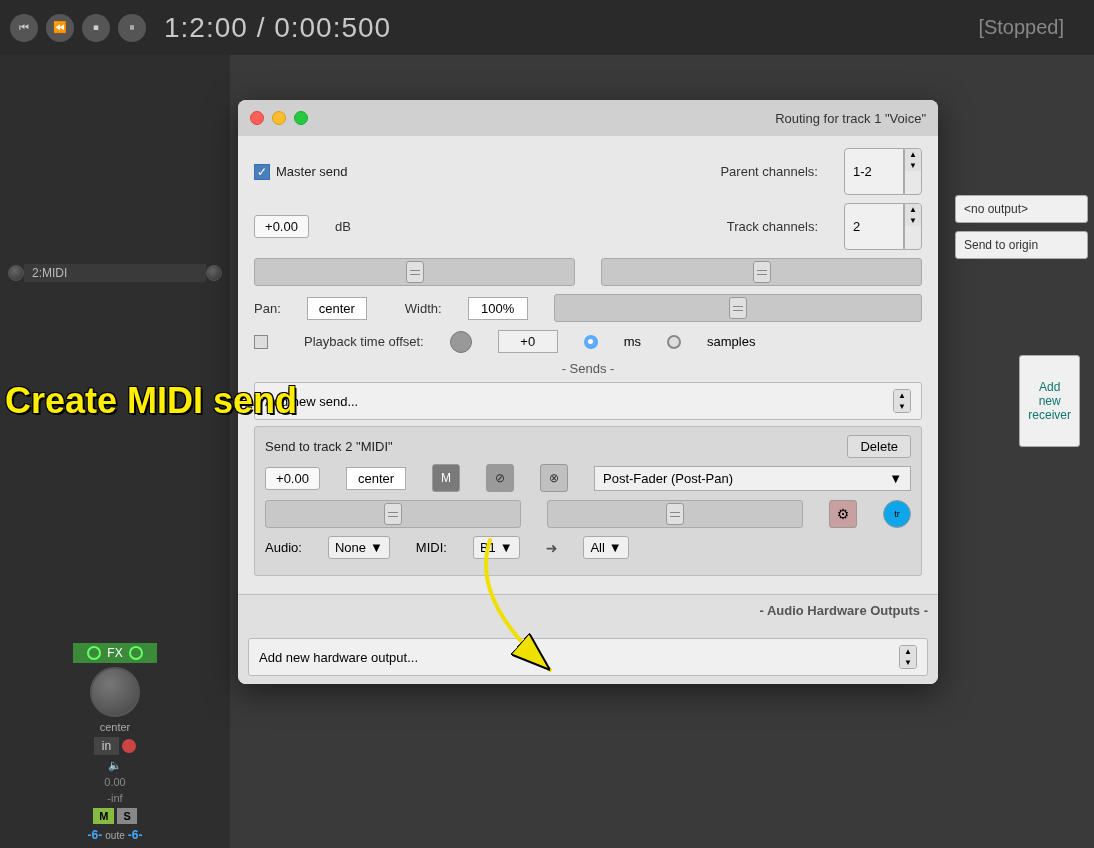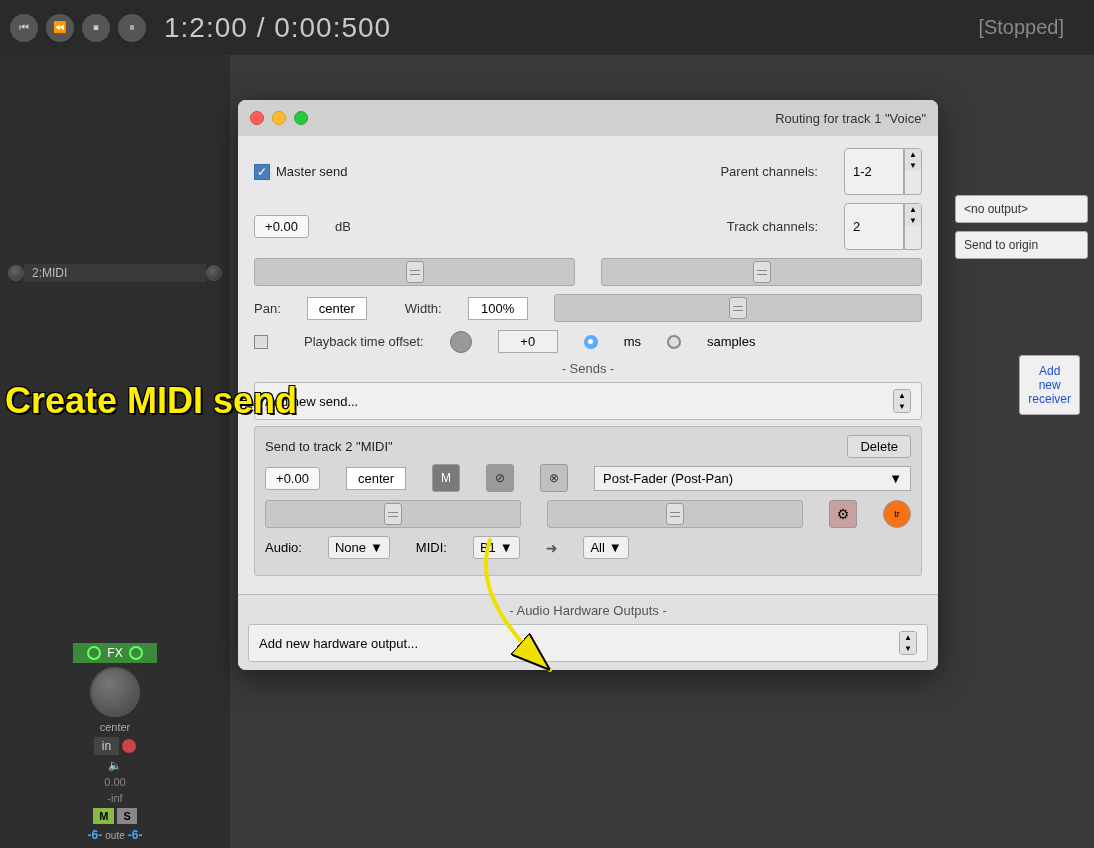--- a/index.html
+++ b/index.html
@@ -465,24 +465,25 @@
     }
 
     
     .hw-section {
       background: #e0e0e0;
       border-top: 1px solid #bbb;
       padding: 8px 10px;
       border-radius: 0 0 8px 8px;
     }
     .hw-divider {
-      text-align: center;
+      text-align: right;
       color: #555;
       font-size: 13px;
-      margin-bottom: 6px;
+      margin-bottom: 20px;
+      font-weight: bold;
     }
     .hw-add-row {
       background: #f0f0f0;
       border: 1px solid #bbb;
       border-radius: 3px;
       padding: 6px 10px;
       display: flex; align-items: center;
       justify-content: space-between;
       cursor: pointer;
     }
@@ -500,39 +501,39 @@
       color: #333;
     }
 
     
     .add-receiver-btn {
       position: absolute;
       right: 8px;
       background: #f0f0f0;
       border: 1px solid #aaa;
       border-radius: 3px;
-      padding: 8px 8px;
+      padding: 24px 8px;
       font-size: 12px;
       cursor: pointer;
-      color: #1d4ed8;
+      color: #0f766e;
     }
 
     
     .gear-icon-btn {
       width: 28px; height: 28px;
       background: #c8a0a0;
       border: 1px solid #999;
       border-radius: 3px;
       display: flex; align-items: center; justify-content: center;
       cursor: pointer;
       font-size: 14px;
     }
     .tr-icon-btn {
       width: 28px; height: 28px;
-      background: #f97316;
+      background: #0ea5e9;
       border: 1px solid #999;
       border-radius: 14px;
       display: flex; align-items: center; justify-content: center;
       cursor: pointer;
       font-size: 11px;
     }
 
     
     .annotation {
       position: absolute;

